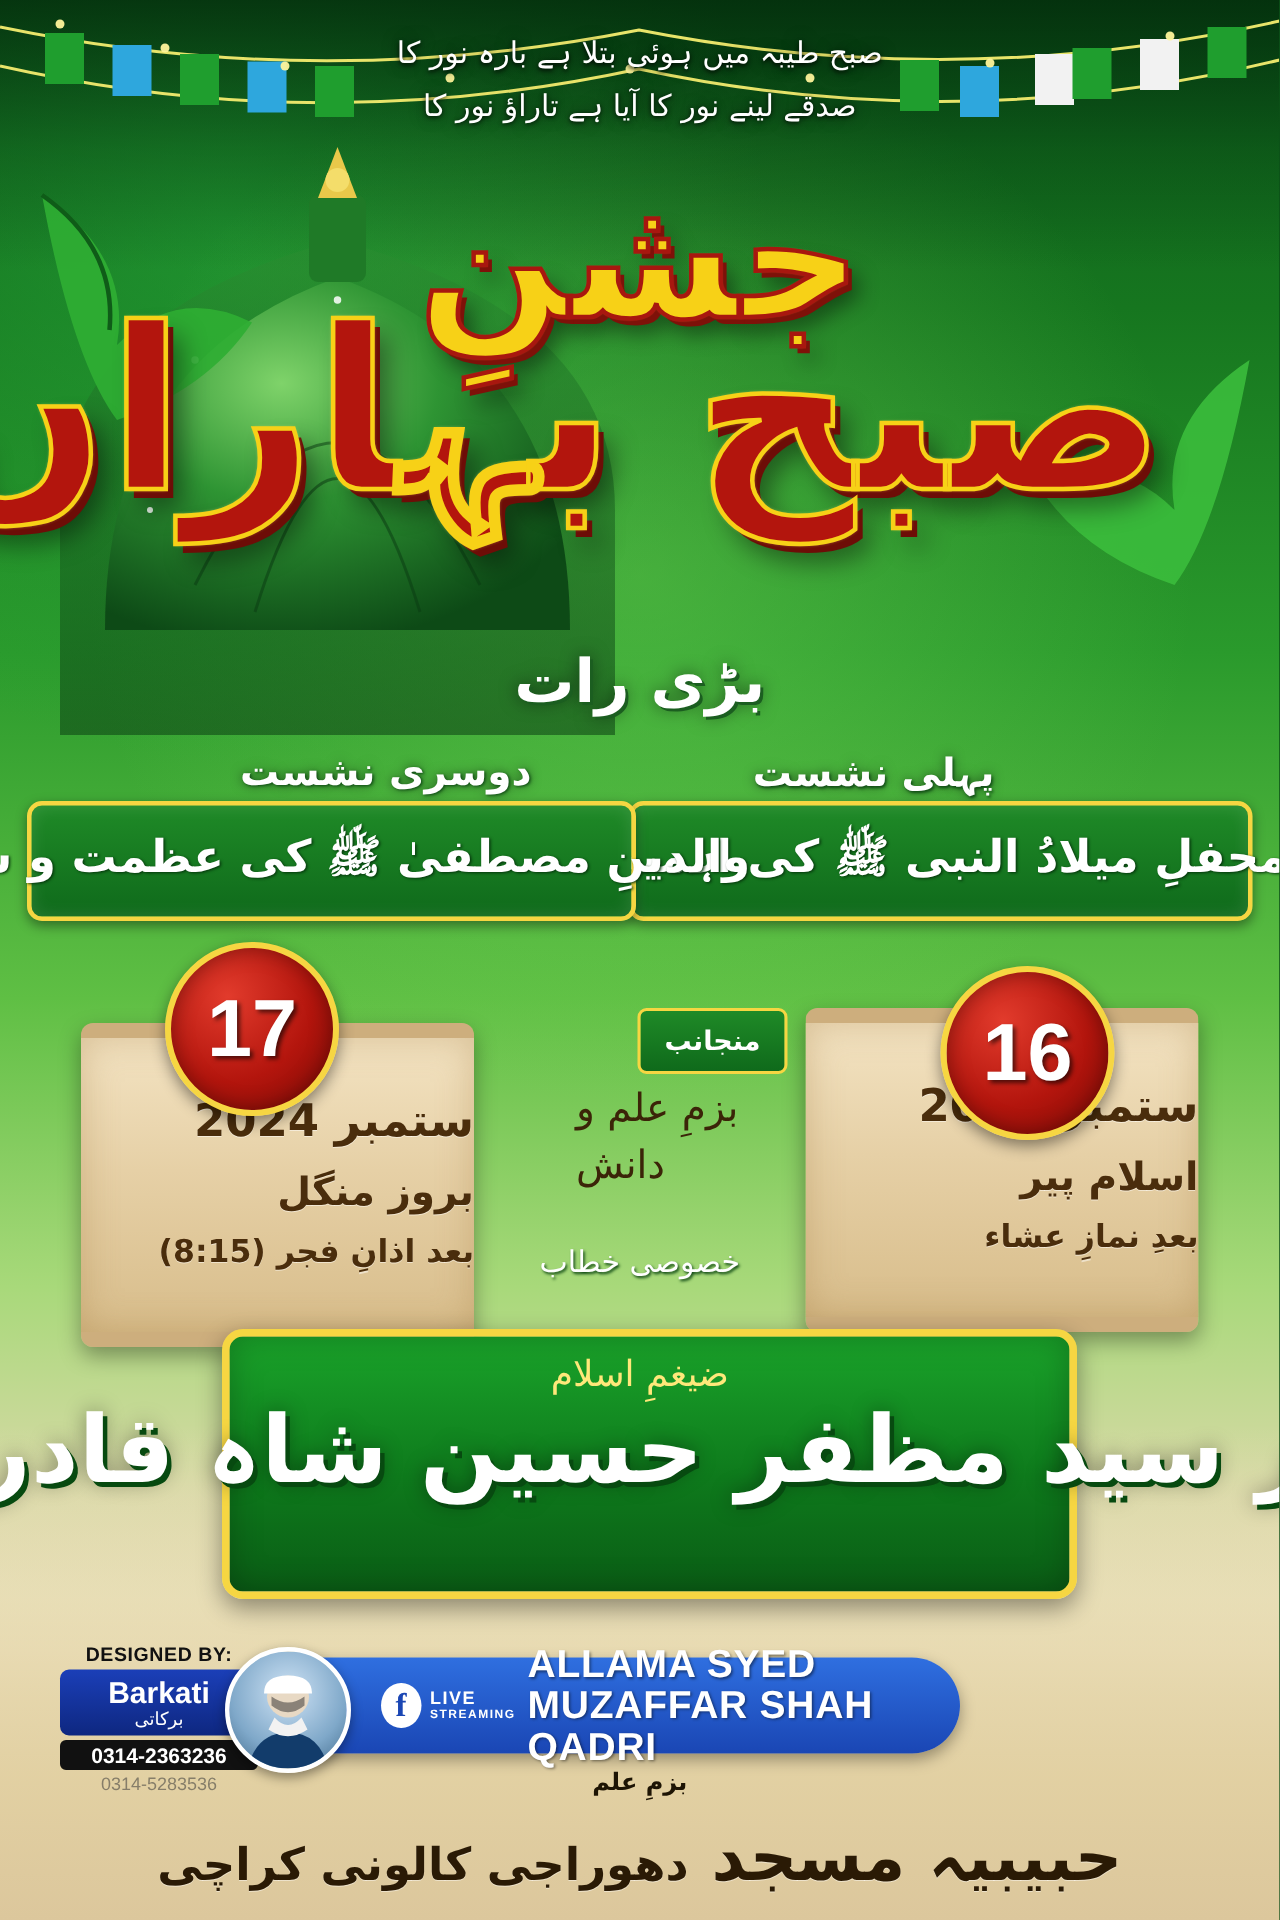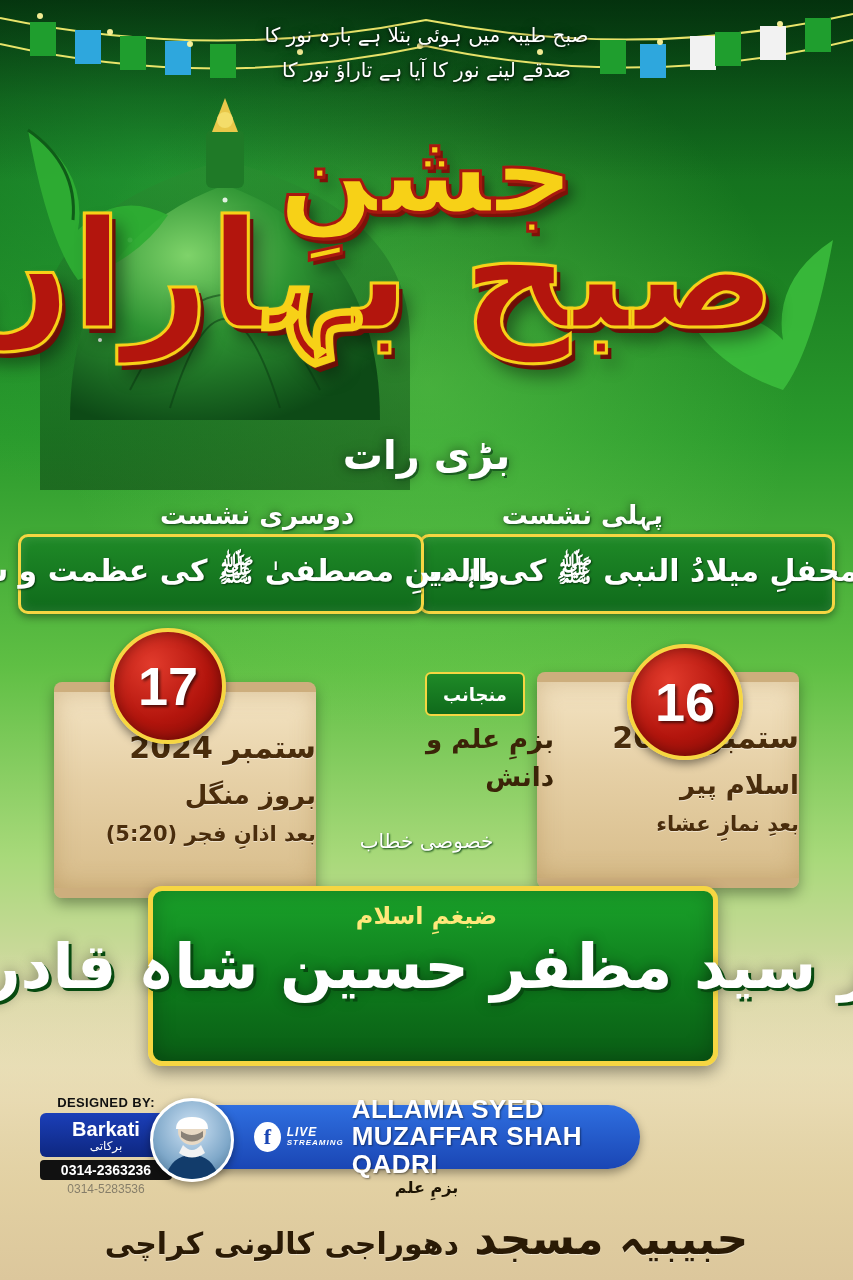--- a/index.html
+++ b/index.html
@@ -119,40 +119,40 @@
     text-shadow:2px 2px 3px rgba(0,0,0,.6);
     z-index:12;
   }
   .mid-tag{
     position:absolute;width:96px;height:40px;border-radius:6px;
     background:linear-gradient(180deg,#1f8a27,#0f6a1b);
     border:2px solid #f6d642;display:flex;align-items:center;justify-content:center;
     color:#fff;font-size:18px;font-weight:bold;z-index:12;
   }
   .mid-text{
-    position:absolute;text-align:right;direction:rtl;
-    font-family:"DejaVu Sans",sans-serif;color:#3b2408;font-weight:bold;
+    position:absolute;text-align:left;direction:rtl;
+    font-family:"DejaVu Sans",sans-serif;color:#3b2408;font-weight:normal;
   }
 
   
   .speaker-panel{
     position:absolute;left:148px;top:886px;width:560px;height:170px;
     background:linear-gradient(180deg,#1aa32a 0%,#0e7a1c 55%,#0a5d15 100%);
     border:5px solid #f6d642;border-radius:14px;
     box-shadow:0 6px 16px rgba(0,0,0,.4), inset 0 0 22px rgba(0,0,0,.25);
     z-index:10;
   }
   .sp-khitab{
     position:absolute;top:829px;left:50%;transform:translateX(-50%);
     font-size:20px;font-weight:normal;color:#ffffff;z-index:11;
     text-shadow:1px 1px 2px #0b4412;
   }
   .sp-zeegham{
     position:absolute;top:902px;left:50%;transform:translateX(-50%);
-    font-size:24px;font-weight:bold;color:#ffe87a;z-index:11;
+    font-size:24px;font-weight:normal;color:#ffe87a;z-index:11;
   }
   .sp-name{
     position:absolute;top:930px;left:50%;transform:translateX(-50%);
     font-size:62px;font-weight:bold;color:#ffffff;z-index:11;
     text-shadow:3px 3px 0 #074a10, 0 0 14px rgba(0,0,0,.4);
   }
 
   
   .designer{
     position:absolute;left:40px;top:1095px;width:132px;z-index:12;text-align:center;
@@ -181,21 +181,21 @@
     position:absolute;left:150px;top:1098px;width:78px;height:78px;border-radius:50%;
     background:radial-gradient(circle at 50% 35%, #cfe3f5 0%, #7fa8c9 60%, #3d6687 100%);
     border:3px solid #ffffff;box-shadow:0 3px 8px rgba(0,0,0,.4);z-index:13;overflow:hidden;
   }
   .fb{
     width:30px;height:30px;border-radius:50%;background:#ffffff;color:#1a46b4;
     display:flex;align-items:center;justify-content:center;font-size:22px;font-weight:bold;
     margin-left:84px;margin-right:6px;font-family:"Liberation Serif",serif;
   }
   .live-word{
-    color:#fff;font-size:12px;font-weight:bold;letter-spacing:1px;margin-right:8px;line-height:1.1;font-style:italic;
+    color:#fff;font-size:12px;font-weight:bold;letter-spacing:1px;margin-right:8px;line-height:1.1;
   }
   .live-name{
     color:#ffffff;font-size:26px;font-weight:bold;line-height:1.05;letter-spacing:.5px;
     text-shadow:1px 1px 2px rgba(0,0,0,.45);
   }
 
   
   .venue-logo{
     position:absolute;left:50%;transform:translateX(-50%);top:1178px;
     font-family:"DejaVu Sans",sans-serif;direction:rtl;
@@ -318,21 +318,21 @@
     <div class="line" style="top:88px;font-size:26px;">اسلام پیر</div>
     <div class="line" style="top:130px;font-size:21px;">بعدِ نمازِ عشاء</div>
   </div>
   <div class="badge" style="right:110px;top:644px;">
     <span>16</span>
   </div>
 
   <div class="scroll" style="left:54px;top:682px;">
     <div class="line" style="top:38px;font-size:30px;">ستمبر 2024</div>
     <div class="line" style="top:88px;font-size:26px;">بروز منگل</div>
-    <div class="line" style="top:130px;font-size:21px;">بعد اذانِ فجر (5:20)</div>
+    <div class="line" style="top:130px;font-size:21px;">بعد اذانِ فجر (8:15)</div>
   </div>
   <div class="badge" style="left:110px;top:628px;">
     <span>17</span>
   </div>
 
   <div class="mid-tag" style="left:425px;top:672px;">
     <span class="urdu">منجانب</span>
   </div>
   <div class="mid-text urdu" style="left:384px;top:724px;width:170px;font-size:26px;">بزمِ علم و</div>
   <div class="mid-text urdu" style="left:384px;top:762px;width:170px;font-size:26px;">دانش</div>

